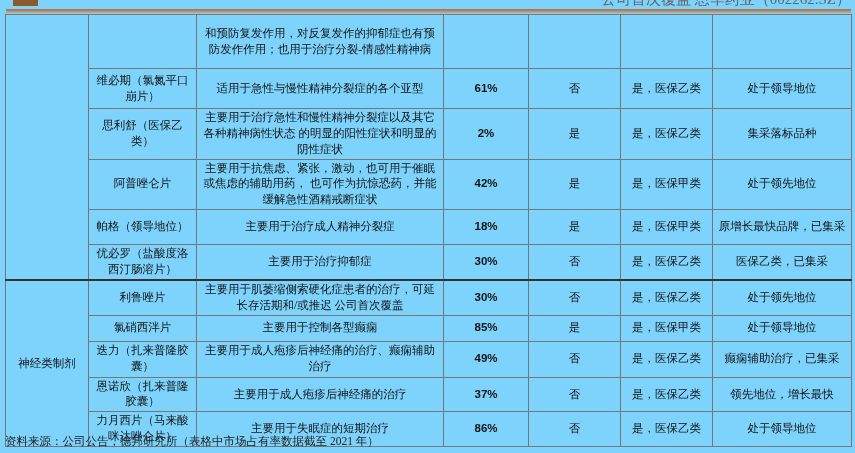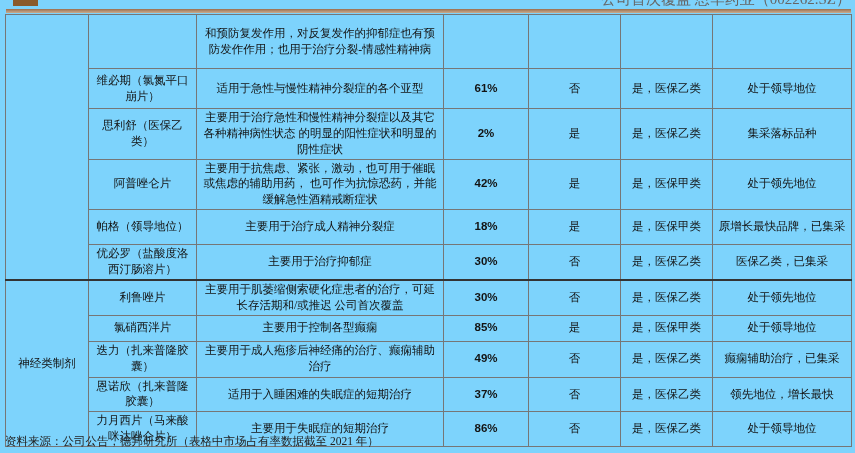--- a/index.html
+++ b/index.html
@@ -123,21 +123,21 @@
       <tr style="height:36px">
         <td>迭力（扎来普隆胶囊）</td>
         <td>主要用于成人疱疹后神经痛的治疗、癫痫辅助治疗</td>
         <td class="pct">49%</td>
         <td>否</td>
         <td>是，医保乙类</td>
         <td>癫痫辅助治疗，已集采</td>
       </tr>
       <tr style="height:33px">
         <td>恩诺欣（扎来普隆胶囊）</td>
-        <td>适用于入睡困难的失眠症的短期治疗</td>
+        <td>主要用于成人疱疹后神经痛的治疗</td>
         <td class="pct">37%</td>
         <td>否</td>
         <td>是，医保乙类</td>
         <td>领先地位，增长最快</td>
       </tr>
       <tr style="height:30px">
         <td>力月西片（马来酸咪达唑仑片）</td>
         <td>主要用于失眠症的短期治疗</td>
         <td class="pct">86%</td>
         <td>否</td>

